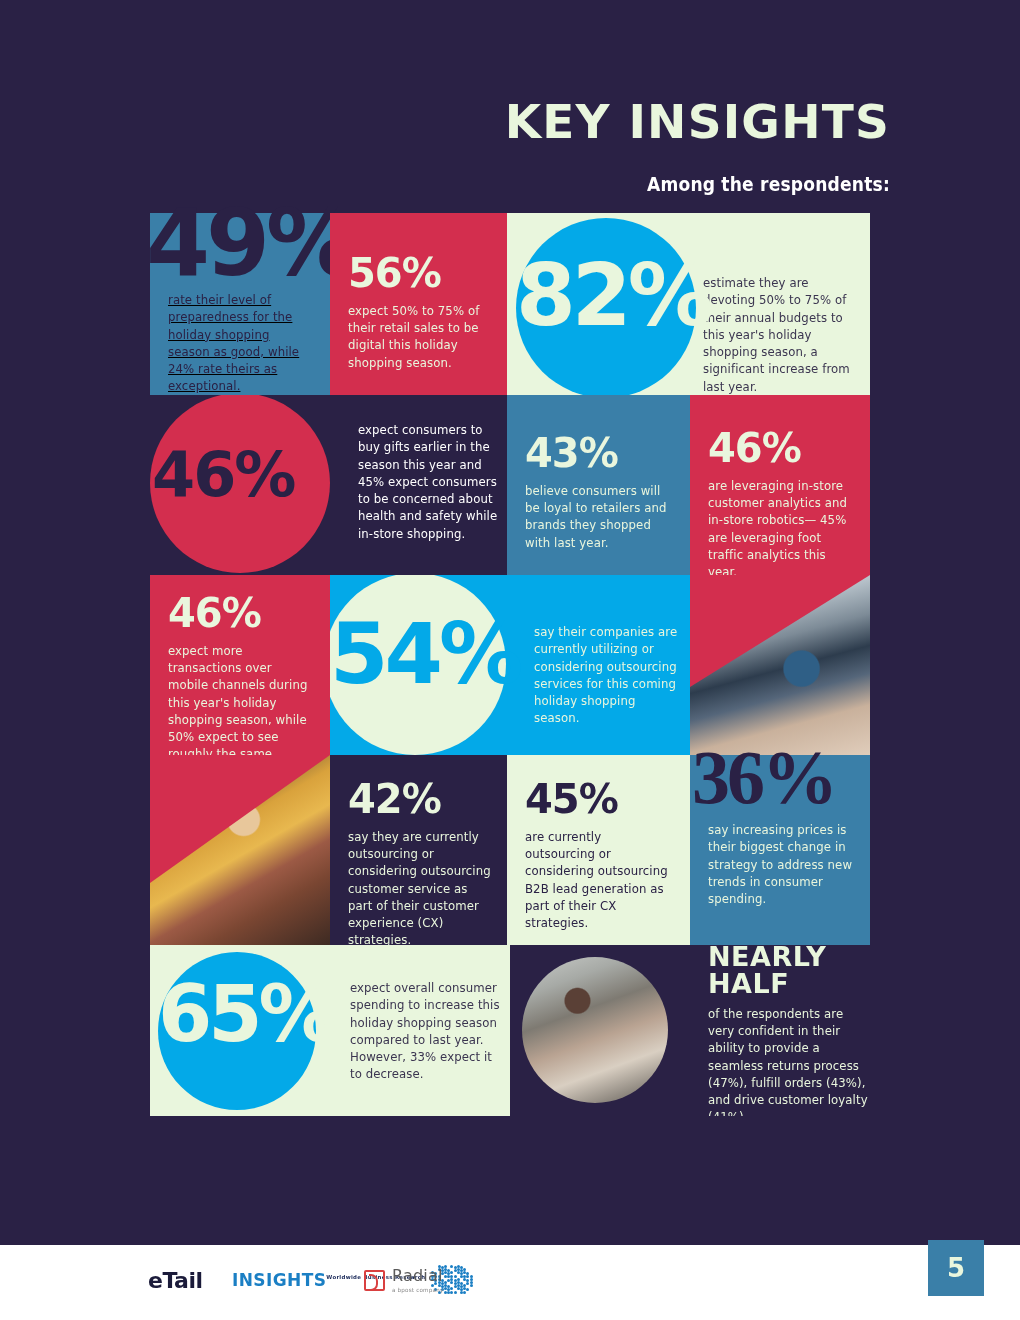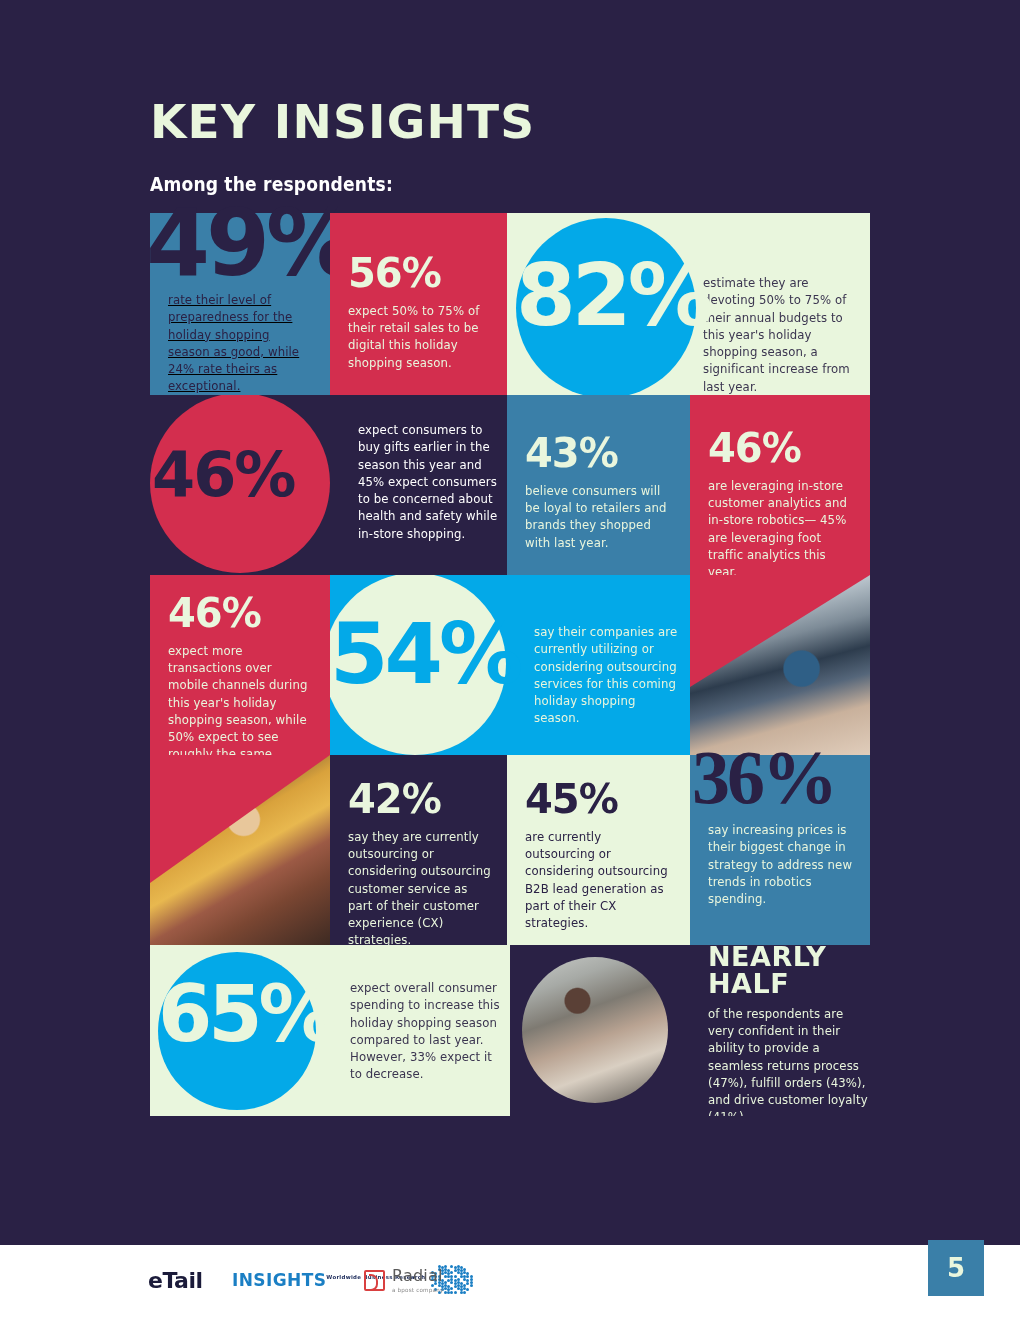--- a/index.html
+++ b/index.html
@@ -18,21 +18,21 @@
     --crimson:#d32e4e;
     --cyan:#03a9e8;
     --mint:#e9f6dd;
     --white:#ffffff;
   }
 
   
   #page{position:absolute;inset:0;background:#2a2145;}
 
   
-  #header{position:absolute;left:150px;top:98px;width:740px;}
+  #header{position:absolute;left:150px;top:98px;width:740px;text-align:right;}
   #title{
     font-size:47px;font-weight:bold;letter-spacing:1.2px;
     color:#e9f6dd;line-height:1;margin:0;
     font-family:"DejaVu Sans",sans-serif;
   }
   #subtitle{
     margin:28px 0 0 0;font-size:19px;font-weight:bold;color:#ffffff;
     letter-spacing:.2px;
     font-family:"DejaVu Sans Condensed","Liberation Sans",sans-serif;
   }
@@ -243,21 +243,21 @@
 
     <div class="cell bg-mint" style="left:357px;top:542px;width:183px;height:190px;">
       <div class="pad" style="padding-top:26px;">
         <p class="stat stat-md t-navy">45%</p>
         <p class="body t-navy" style="margin-top:10px;">are currently outsourcing or considering outsourcing B2B lead generation as part of their CX strategies.</p>
       </div>
     </div>
 
     <div class="cell bg-steel" style="left:540px;top:542px;width:180px;height:190px;">
       <div style="position:absolute;left:18px;top:66px;width:150px;">
-        <p class="body t-mint" style="margin:0;">say increasing prices is their biggest change in strategy to address new trends in robotics spending.</p>
+        <p class="body t-mint" style="margin:0;">say increasing prices is their biggest change in strategy to address new trends in consumer spending.</p>
       </div>
     </div>
     <p class="bignum t-navy" style="left:542px;top:534px;font-size:76px;letter-spacing:-3px;font-family:Liberation Serif, serif;">36%</p>
 
     <div class="cell bg-mint" style="left:0;top:732px;width:360px;height:171px;">
       <div class="circle bg-cyan" style="left:8px;top:7px;width:158px;height:158px;"></div>
       <div style="position:absolute;left:200px;top:34px;width:150px;">
         <p class="body t-dark" style="margin:0;">expect overall consumer spending to increase this holiday shopping season compared to last year. However, 33% expect it to decrease.</p>
       </div>
     </div>

